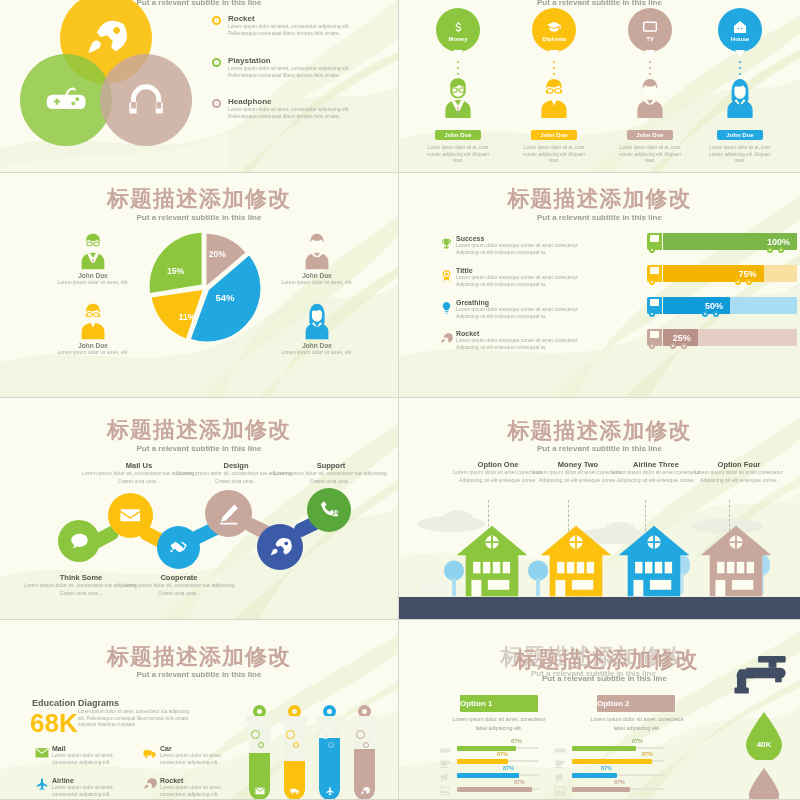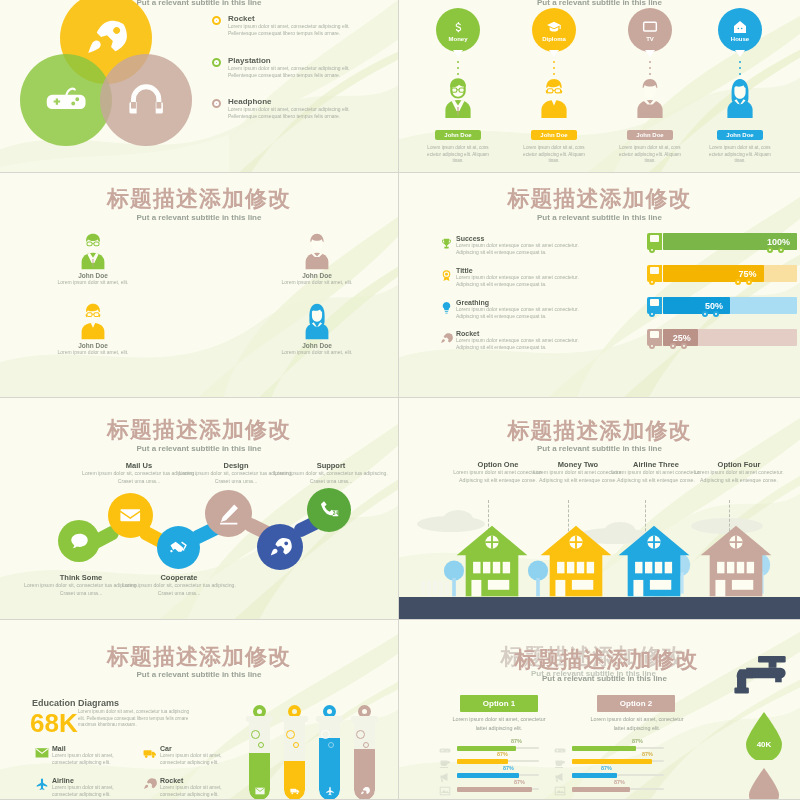--- a/index.html
+++ b/index.html
@@ -109,21 +109,21 @@
               display:flex;align-items:flex-end;justify-content:center; padding-bottom:4px; }
   .tube .liq svg{ width:10px;height:10px;fill:#fff; opacity:.95; }
   .ring{ position:absolute; border-radius:50%; border-style:solid; background:transparent; }
   .eduitem{ position:absolute; }
   .eduitem .t{ color:#4f554c;font-weight:700;font-size:7px; }
   .eduitem .d{ color:#a9afa4;font-size:5px;line-height:1.45; }
   .eduitem .ic{ position:absolute; left:-17px; top:0; width:14px;height:12px; }
 
   
   .optbtn{ position:absolute; color:#fff; font-weight:700; font-size:8px;
-           text-align:center; padding:4px 0; border-radius:1px; }
+           text-align:left; padding:4px 0; border-radius:1px; }
   .optdesc{ position:absolute; text-align:center; color:#9aa197; font-size:5.4px; line-height:1.6; }
   .prow{ position:absolute; }
   .ptrack{ position:absolute; height:2px; background:#e3e5d8; border-radius:2px; }
   .pfill{ position:absolute; height:5px; border-radius:1px; top:-1.5px; left:0; }
   .pval{ position:absolute; font-size:5.4px; font-weight:700; top:-9px; }
   .picon{ position:absolute; left:0; top:-5px; width:12px; height:12px; opacity:.45; }
   .drop{ position:absolute; }
   .drop .lbl{ position:absolute; left:0;right:0; text-align:center; color:#fff; font-weight:700; font-size:8px; }
 </style>
 </head>
@@ -308,20 +308,34 @@
       <svg viewBox="0 0 399 225" preserveAspectRatio="none">
         <rect width="399" height="225" fill="#fbfcef"></rect>
         <path d="M0,190 C90,165 170,215 260,150 C320,106 360,140 399,112 L399,225 L0,225 Z" fill="#f3f6e2"></path>
         <path d="M200,225 C260,165 320,145 399,64 L399,44 C320,100 246,146 224,225 Z" fill="#eef3d8" opacity=".85"></path>
         <path d="M260,225 C320,170 356,136 399,104 L399,94 C344,128 300,164 272,225 Z" fill="#e8efcc" opacity=".65"></path>
       </svg>
     </div>
     <div class="title" style="top:11px;font-size:22px;">标题描述添加修改</div>
     <div class="subtitle" style="top:40px;font-size:8px;">Put a relevant subtitle in this line</div>
 
+    <div class="pie-wrap" style="left:148px;top:55px;width:114px;height:118px;">
+      <svg viewBox="0 0 120 120" style="width:100%;height:100%;">
+        <g transform="translate(60,60)">
+          <path d="M1.6,-56 A56,56 0 0 1 42.5,-36.3 L1.6,-1.6 Z" fill="#c8a79c"></path>
+          <path d="M44,-34.6 A56,56 0 0 1 -17.3,53.2 L1.6,1.6 Z" fill="#21a8e0" transform="translate(2.5,1.5)"></path>
+          <path d="M-19,52.6 A56,56 0 0 1 -55.2,9.5 L-1.6,1.6 Z" fill="#fcc10f" transform="translate(-1,1.5)"></path>
+          <path d="M-55.8,7.2 A56,56 0 0 1 -1.6,-56 L-1.6,-1.6 Z" fill="#8cc63e" transform="translate(-2,-1)"></path>
+        </g>
+        <text x="73" y="28" font-size="9" font-weight="700" fill="#fff" text-anchor="middle" font-family="Liberation Sans, sans-serif">20%</text>
+        <text x="81" y="75" font-size="10" font-weight="700" fill="#fff" text-anchor="middle" font-family="Liberation Sans, sans-serif">54%</text>
+        <text x="41" y="95" font-size="9" font-weight="700" fill="#fff" text-anchor="middle" font-family="Liberation Sans, sans-serif">11%</text>
+        <text x="29" y="46" font-size="9" font-weight="700" fill="#fff" text-anchor="middle" font-family="Liberation Sans, sans-serif">15%</text>
+      </svg>
+    </div>
 
     <div class="pbox" style="left:48px;top:58px;width:90px;">
       <svg viewBox="0 0 60 64" style="width:38px;height:41px;display:block;margin:0 auto;">
         <path fill="#fdfdf2" d="M30 8c5 0 8 3 8 7.5V21c0 5-3.4 8.4-8 8.4s-8-3.4-8-8.4v-5.5C22 11 25 8 30 8z"></path>
         <path fill="#8cc63e" d="M19 15c0-7 5-11 11-11s11 4 11 11v1.5c-2 0-3-2-3.4-3.6C35.4 14.6 32 15.4 30 15.4c-3 0-6-1-8-2.4-.6 1.6-1.4 3.4-3 3.4z"></path>
         <rect x="20.5" y="17" width="8" height="6" rx="2.4" fill="none" stroke="#8cc63e" stroke-width="1.6"></rect>
         <rect x="31.5" y="17" width="8" height="6" rx="2.4" fill="none" stroke="#8cc63e" stroke-width="1.6"></rect>
         <path d="M28.5 19.5h3" stroke="#8cc63e" stroke-width="1.4"></path>
         <path fill="#8cc63e" d="M30 34c10 0 18 6 18 14v12H12V48c0-8 8-14 18-14z"></path>
         <path fill="#fdfdf2" d="M25 34l5 8 5-8 4 2-7 14h-4l-7-14z"></path>

